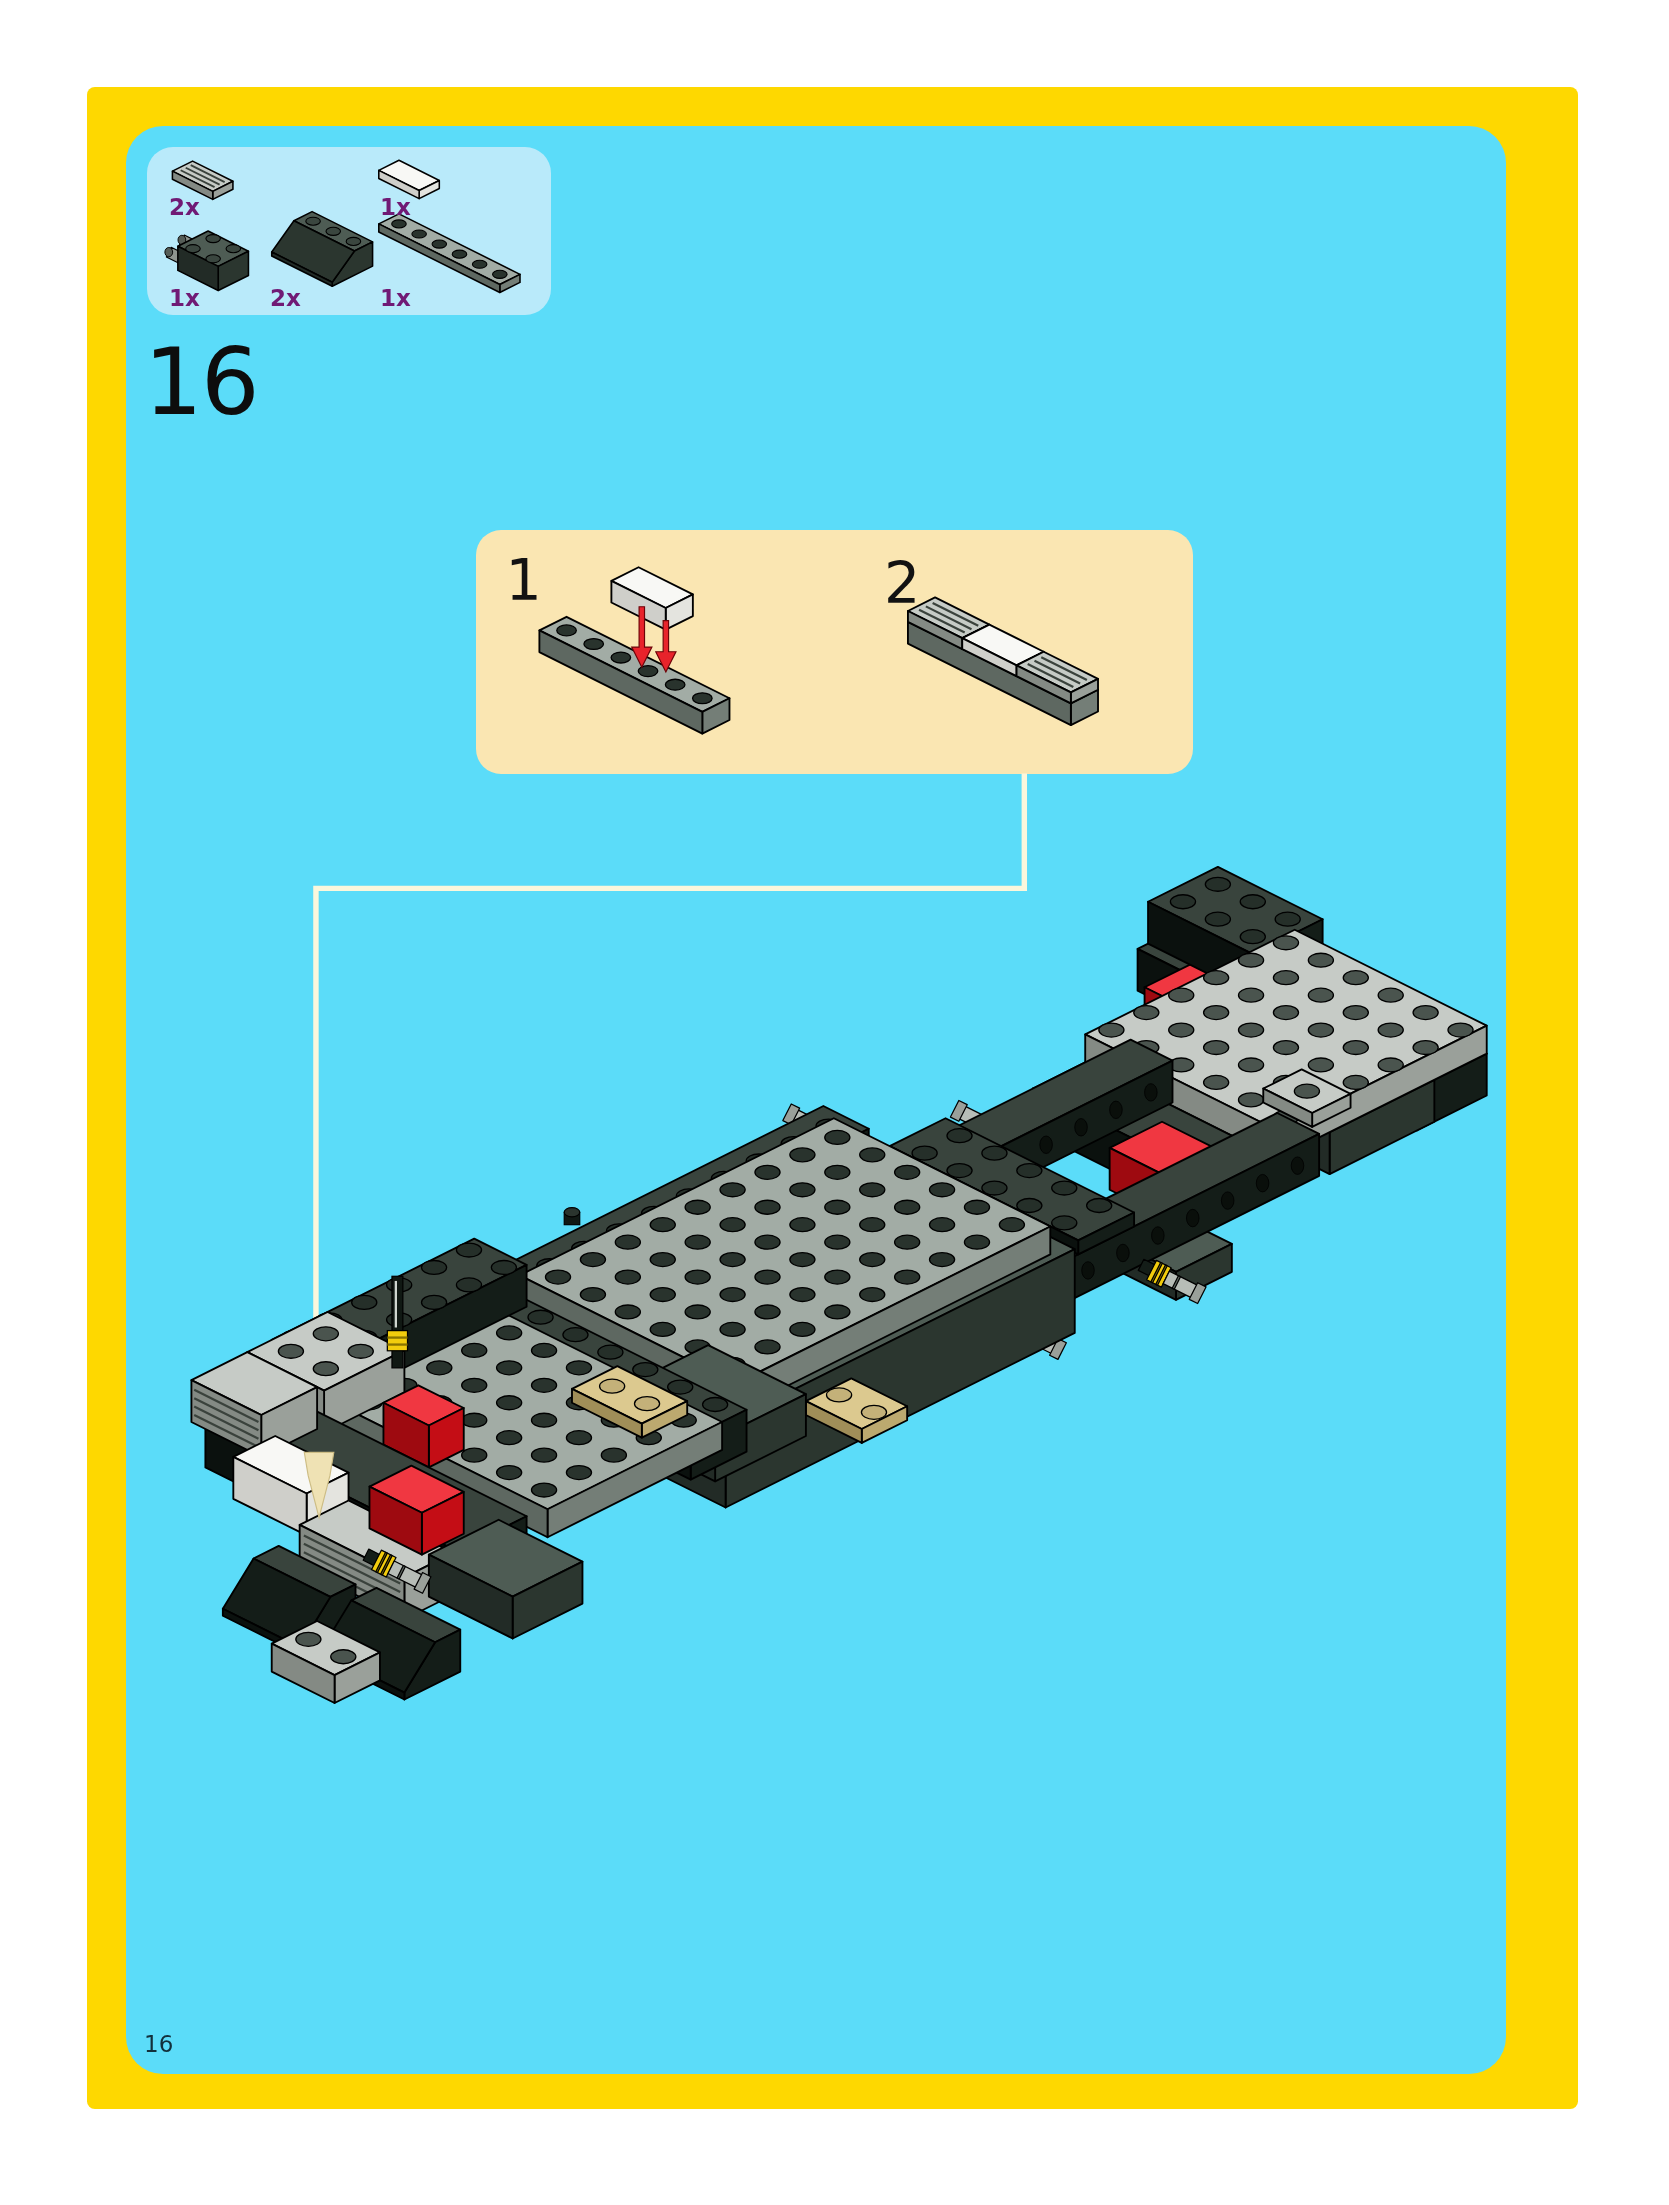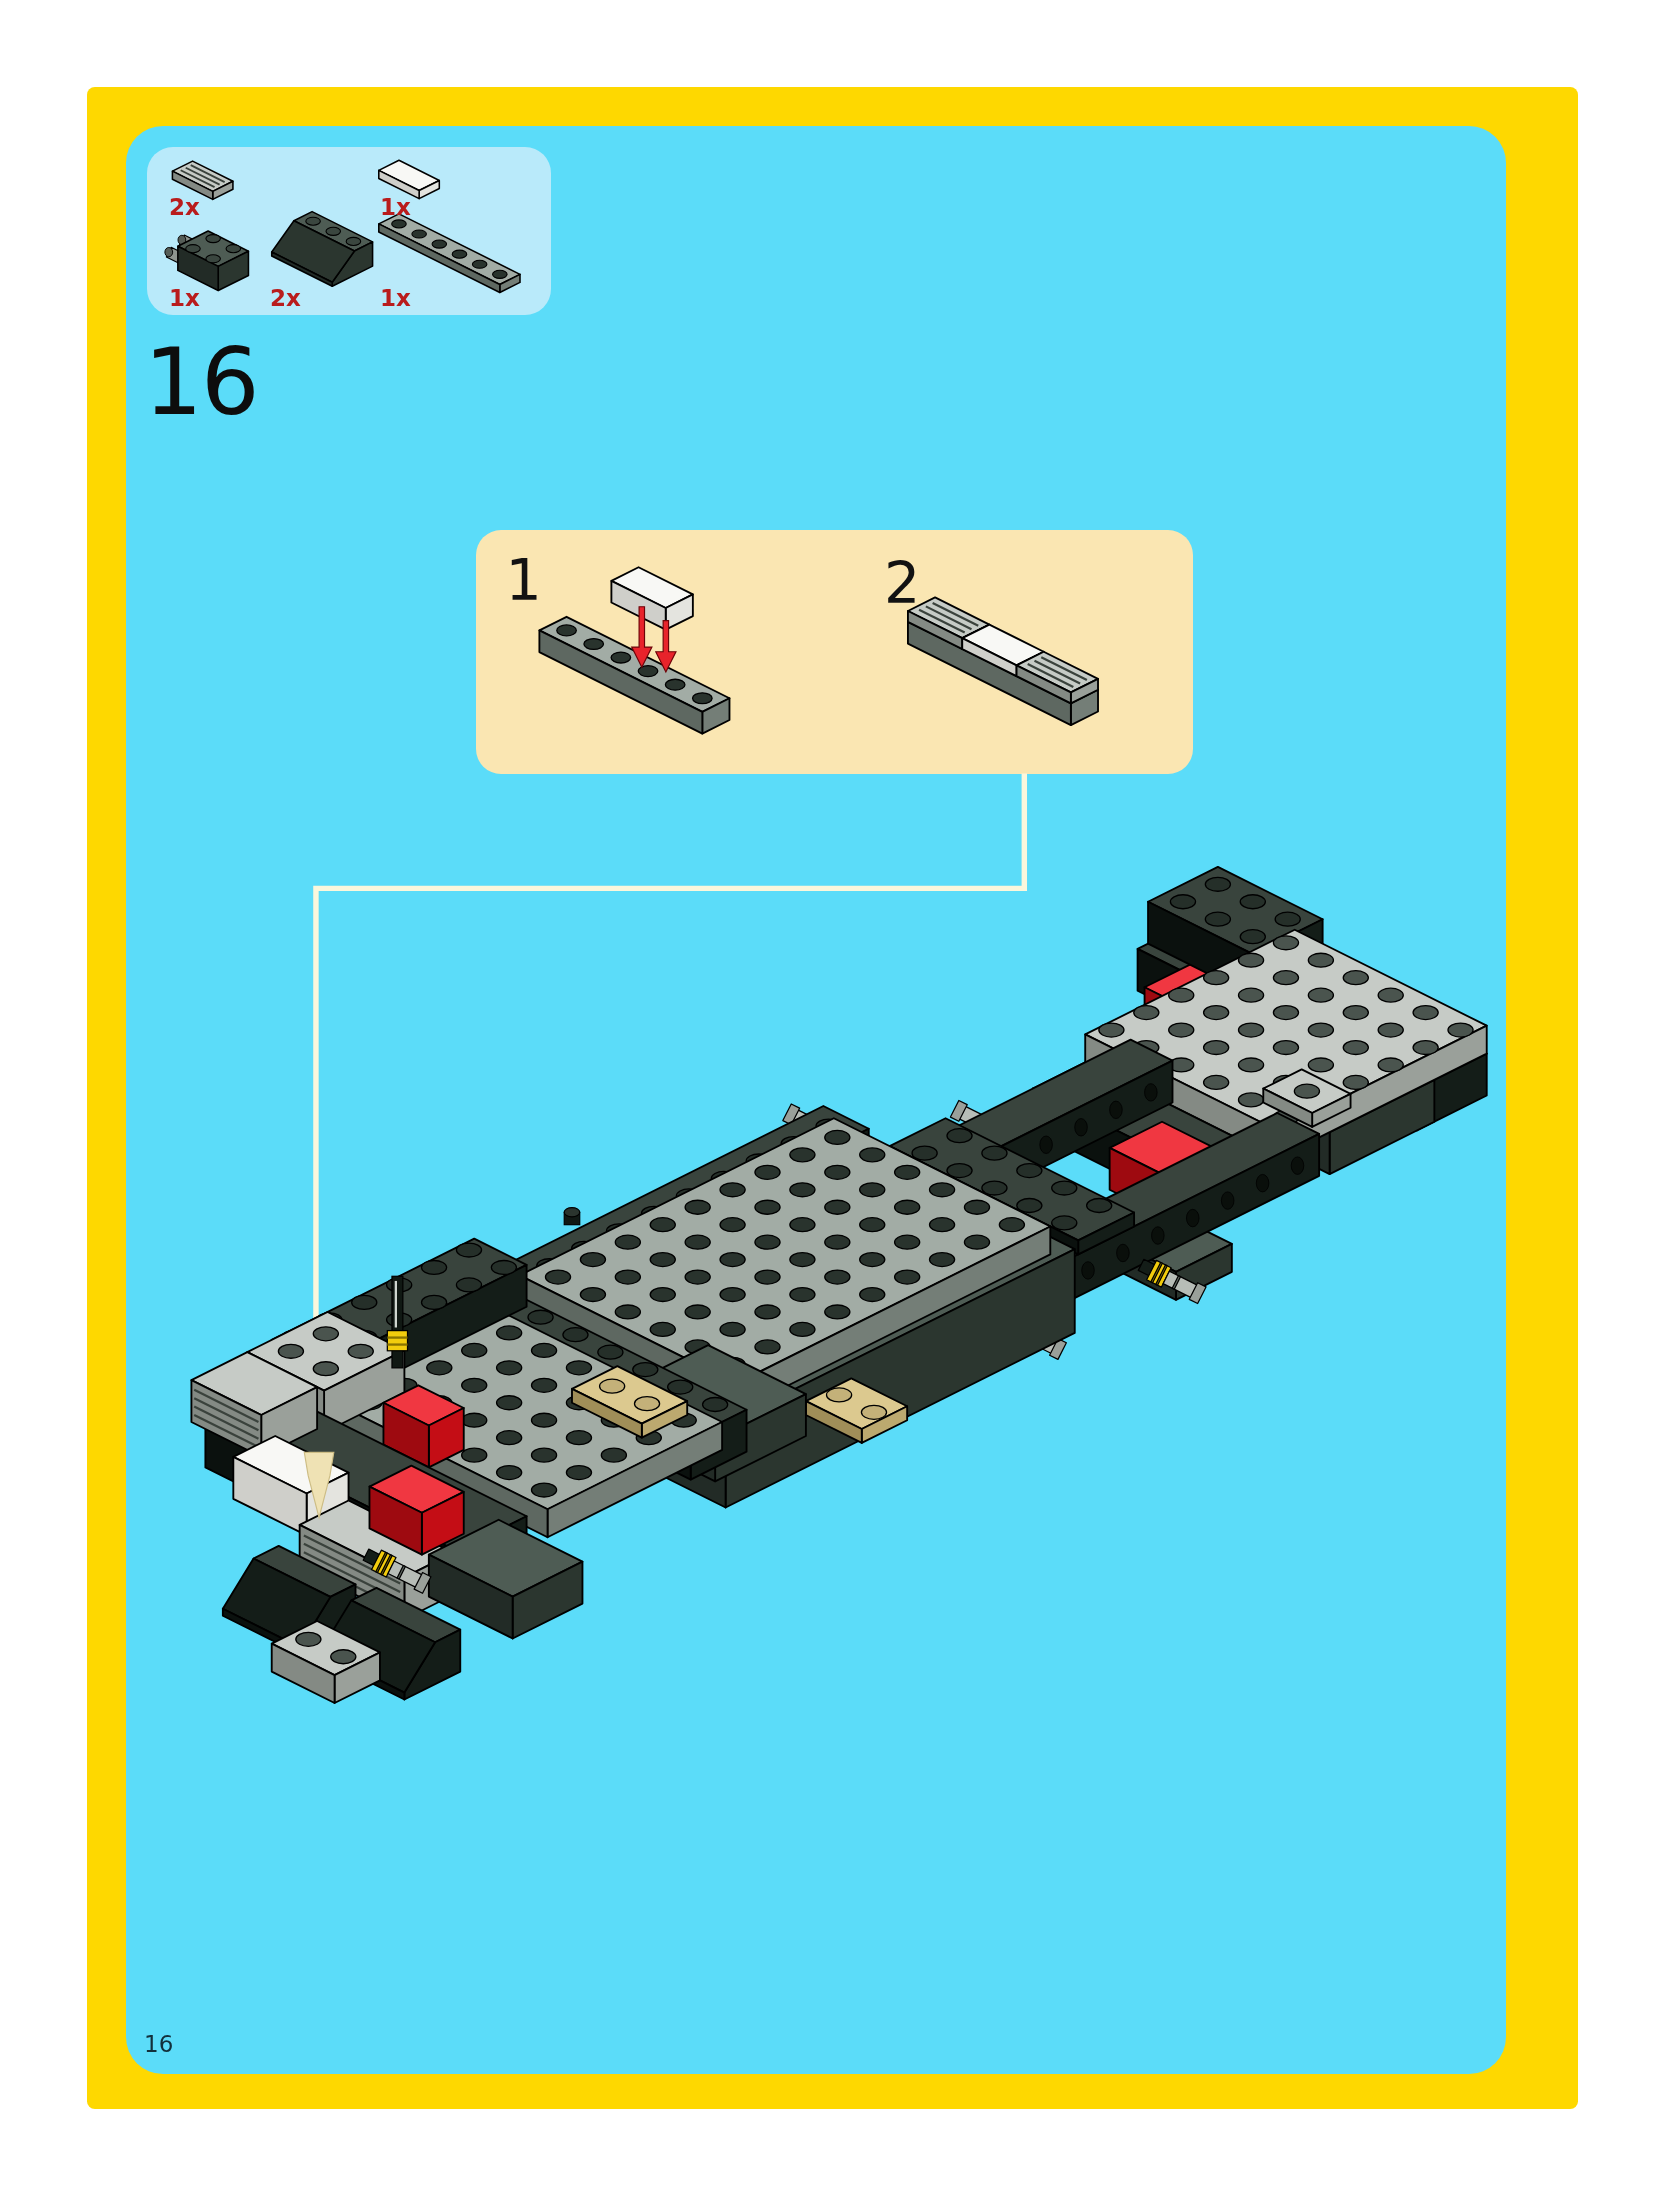--- a/index.html
+++ b/index.html
@@ -2,21 +2,21 @@
 <html style="font-size:12.4px"><head>
 <meta charset="utf-8">
 <style>
   html,body{margin:0;padding:0;}
   body{font-family:"DejaVu Sans","Liberation Sans",sans-serif;}
   #canvas{position:relative;width:1670px;height:2205px;background:#ffffff;overflow:hidden;}
   .abs{position:absolute;}
   #yellow-frame{left:87px;top:87px;width:1491px;height:2022px;border-radius:7.8px;}
   #cyan-page{left:126px;top:126px;width:1380px;height:1948px;border-radius:37px;}
   #parts-box{left:147px;top:147px;width:404px;height:168px;border-radius:26px;}
-  .qty{position:absolute;font-size:23px;font-weight:bold;color:#b91c1c;z-index:6;}
+  .qty{position:absolute;font-size:23px;font-weight:bold;color:#701a75;z-index:6;}
   #step-number{left:144px;top:329px;font-size:92px;color:#0d0d0d;letter-spacing:-1.6px;z-index:6;}
   #callout-box{left:476px;top:530px;width:717px;height:244px;border-radius:25px;z-index:2;}
   .callout-num{position:absolute;font-size:57px;color:#121212;z-index:6;}
   #page-number{left:144px;top:2031px;font-size:23px;color:#12303c;z-index:6;}
   #fig{position:absolute;left:0;top:0;width:1670px;height:2205px;z-index:5;pointer-events:none;}
 </style>
 </head>
 <body>
 
 <div id="canvas">

